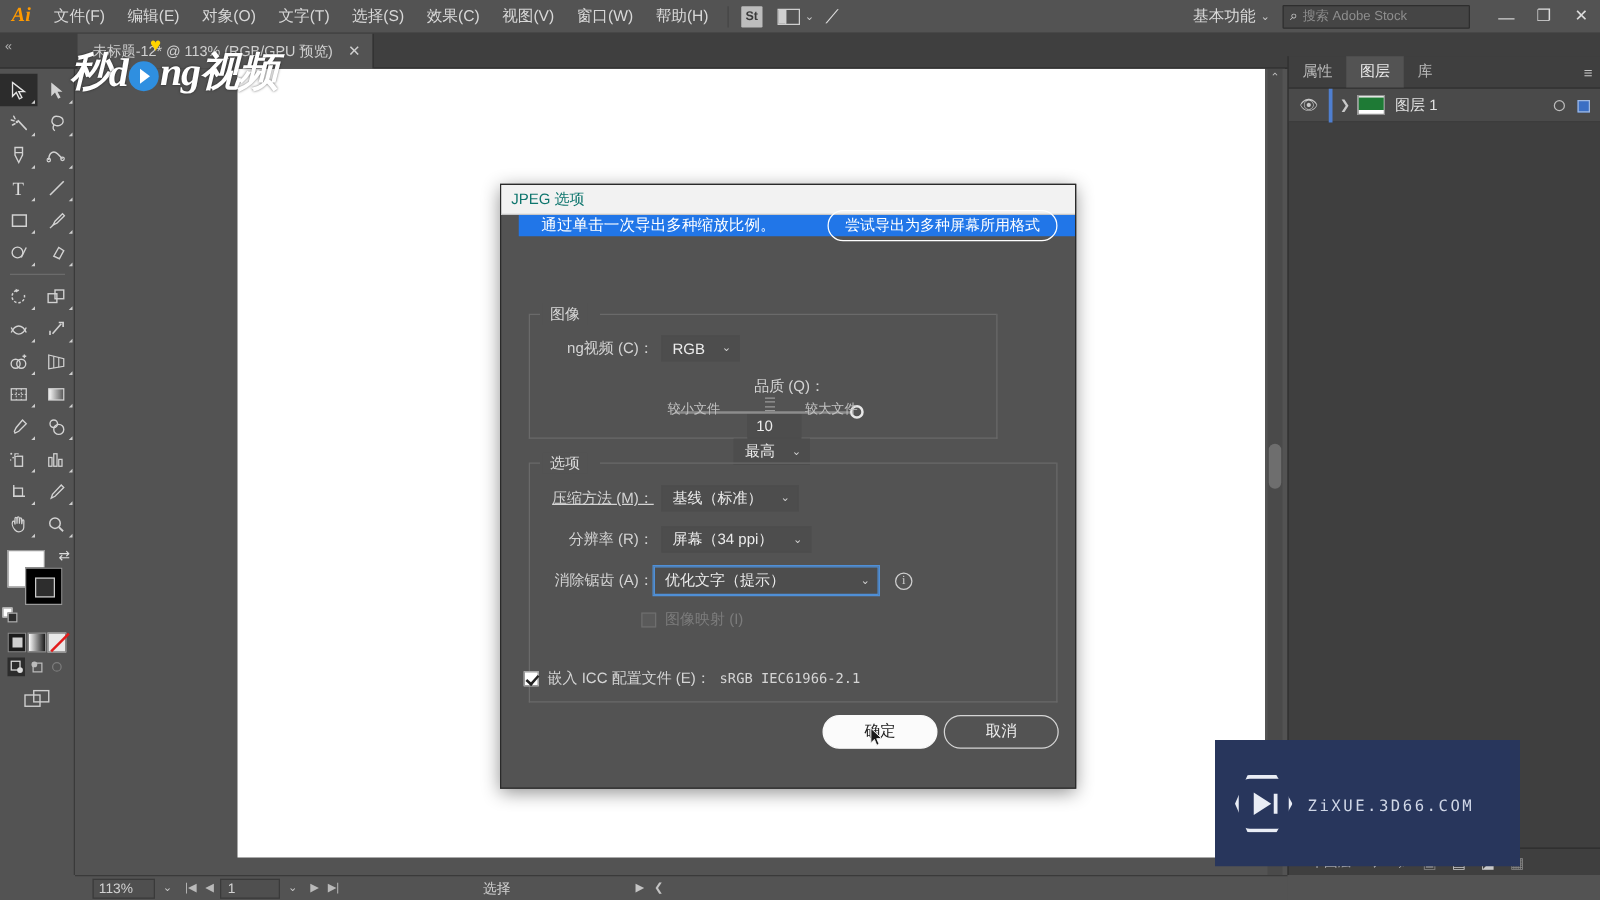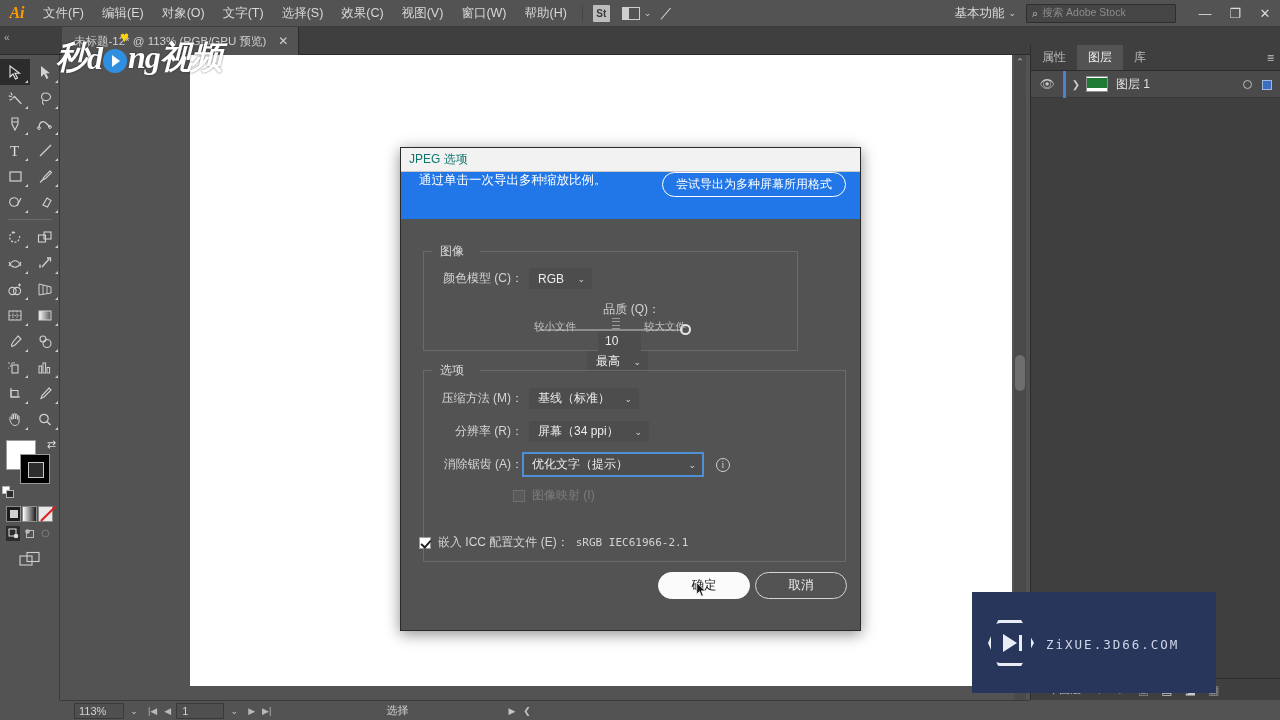--- a/index.html
+++ b/index.html
@@ -236,22 +236,22 @@
   .dialog {
     position: absolute; left: 400px; top: 147px; width: 461px; height: 484px;
     background: #535353; border: 1px solid #2a2a2a;
     box-shadow: 0 3px 14px rgba(0,0,0,.45);
   }
   .dlg-title {
     height: 24px; background: #f2f2f2; color: #0f766e; font-size: 12px;
     display: flex; align-items: center; padding-left: 8px; border-bottom: 1px solid #c8c8c8;
   }
   .dlg-banner {
-    height: 47px; background: #2176e8; display: flex; align-items: flex-start;
-    justify-content: space-between; padding: 0 14px 0 18px;
+    height: 17px; background: #2176e8; display: flex; align-items: center;
+    justify-content: space-between; padding: 0 14px 0 18px; margin-left: 14px;
   }
   .dlg-banner .btxt { color: #fff; font-size: 12.5px; }
   .dlg-banner .bbtn {
     border: 1px solid #ffffff; border-radius: 13px; color: #fff; font-size: 12px;
     padding: 3px 13px; white-space: nowrap;
   }
 
   .group {
     position: absolute; border: 1px solid #6a6a6a; border-top: none;
   }
@@ -690,21 +690,21 @@
       <span class="btxt">通过单击一次导出多种缩放比例。</span>
       <span class="bbtn">尝试导出为多种屏幕所用格式</span>
     </div>
 
     <div class="group" style="left:22px; top:103px; width:375px; height:100px;">
       <div class="group-topline-l" style="left:0; width:8px;"></div>
       <div class="group-topline-r" style="left:56px; right:0;"></div>
       <div class="group-legend">图像</div>
     </div>
     <div class="frow" style="left:26px; top:120px; width:370px;">
-      <div class="flabel" style="width:96px;">颜色模型 (C)：</div>
+      <div class="flabel" style="width:96px;">ng视频 (C)：</div>
       <div class="select" style="width:63px; margin-left:6px;">
         <span class="sv">RGB</span>
         <span class="sc">⌄</span>
       </div>
     </div>
     <div class="frow" style="left:26px; top:153px; width:370px;flex-direction:column;">
       <div class="flabel" style="width:96px;">品质 (Q)：</div>
       <div class="slider-left-grip" style="margin-left:8px;">
           <i></i>
           <i></i>
@@ -722,21 +722,21 @@
     </div>
     <div class="hint" style="left:133px; top:172px;">较小文件</div>
     <div class="hint" style="left:243px; top:172px;">较大文件</div>
 
     <div class="group" style="left:22px; top:222px; width:423px; height:192px;">
       <div class="group-topline-l" style="left:0; width:8px;"></div>
       <div class="group-topline-r" style="left:56px; right:0;"></div>
       <div class="group-legend">选项</div>
     </div>
     <div class="frow" style="left:26px; top:240px;">
-      <div class="flabel" style="width:96px;">压缩方法 (M)：</div>
+      <div class="flabel" style="width:96px;text-decoration:underline;">压缩方法 (M)：</div>
       <div class="select" style="width:110px; margin-left:6px;">
         <span class="sv">基线（标准）</span>
         <span class="sc">⌄</span>
       </div>
     </div>
     <div class="frow" style="left:26px; top:273px;">
       <div class="flabel" style="width:96px;">分辨率 (R)：</div>
       <div class="select" style="width:120px; margin-left:6px;">
         <span class="sv">屏幕（34 ppi）</span>
         <span class="sc">⌄</span>

